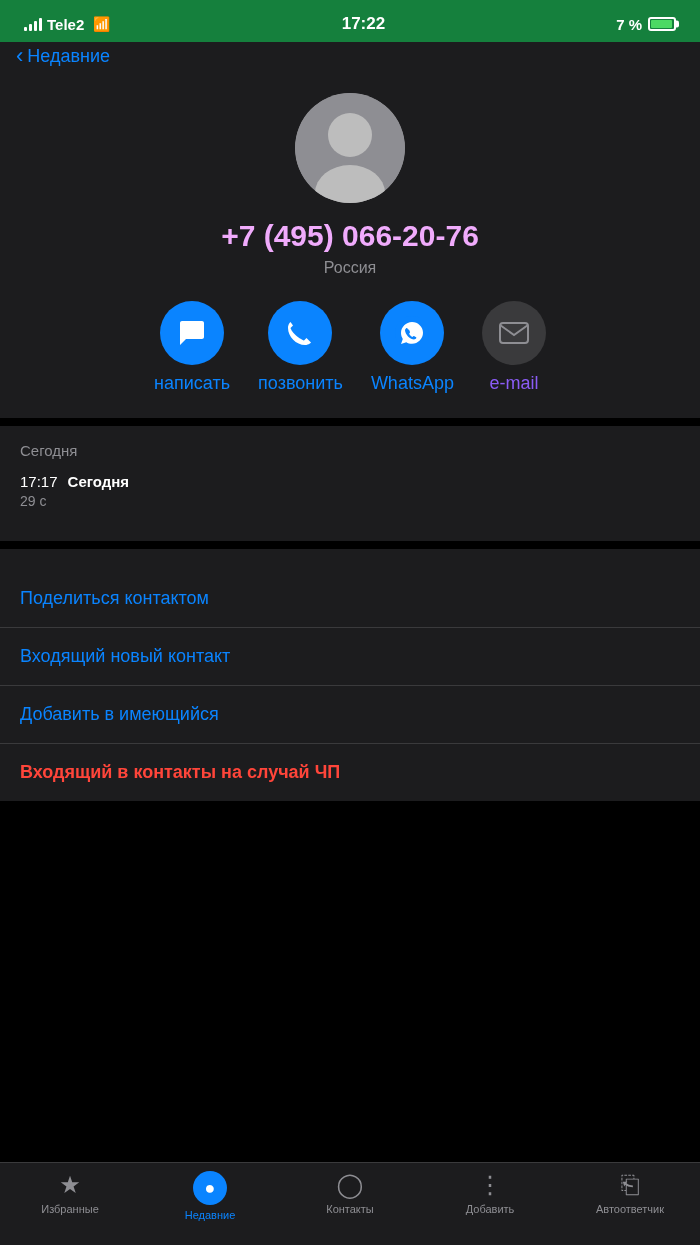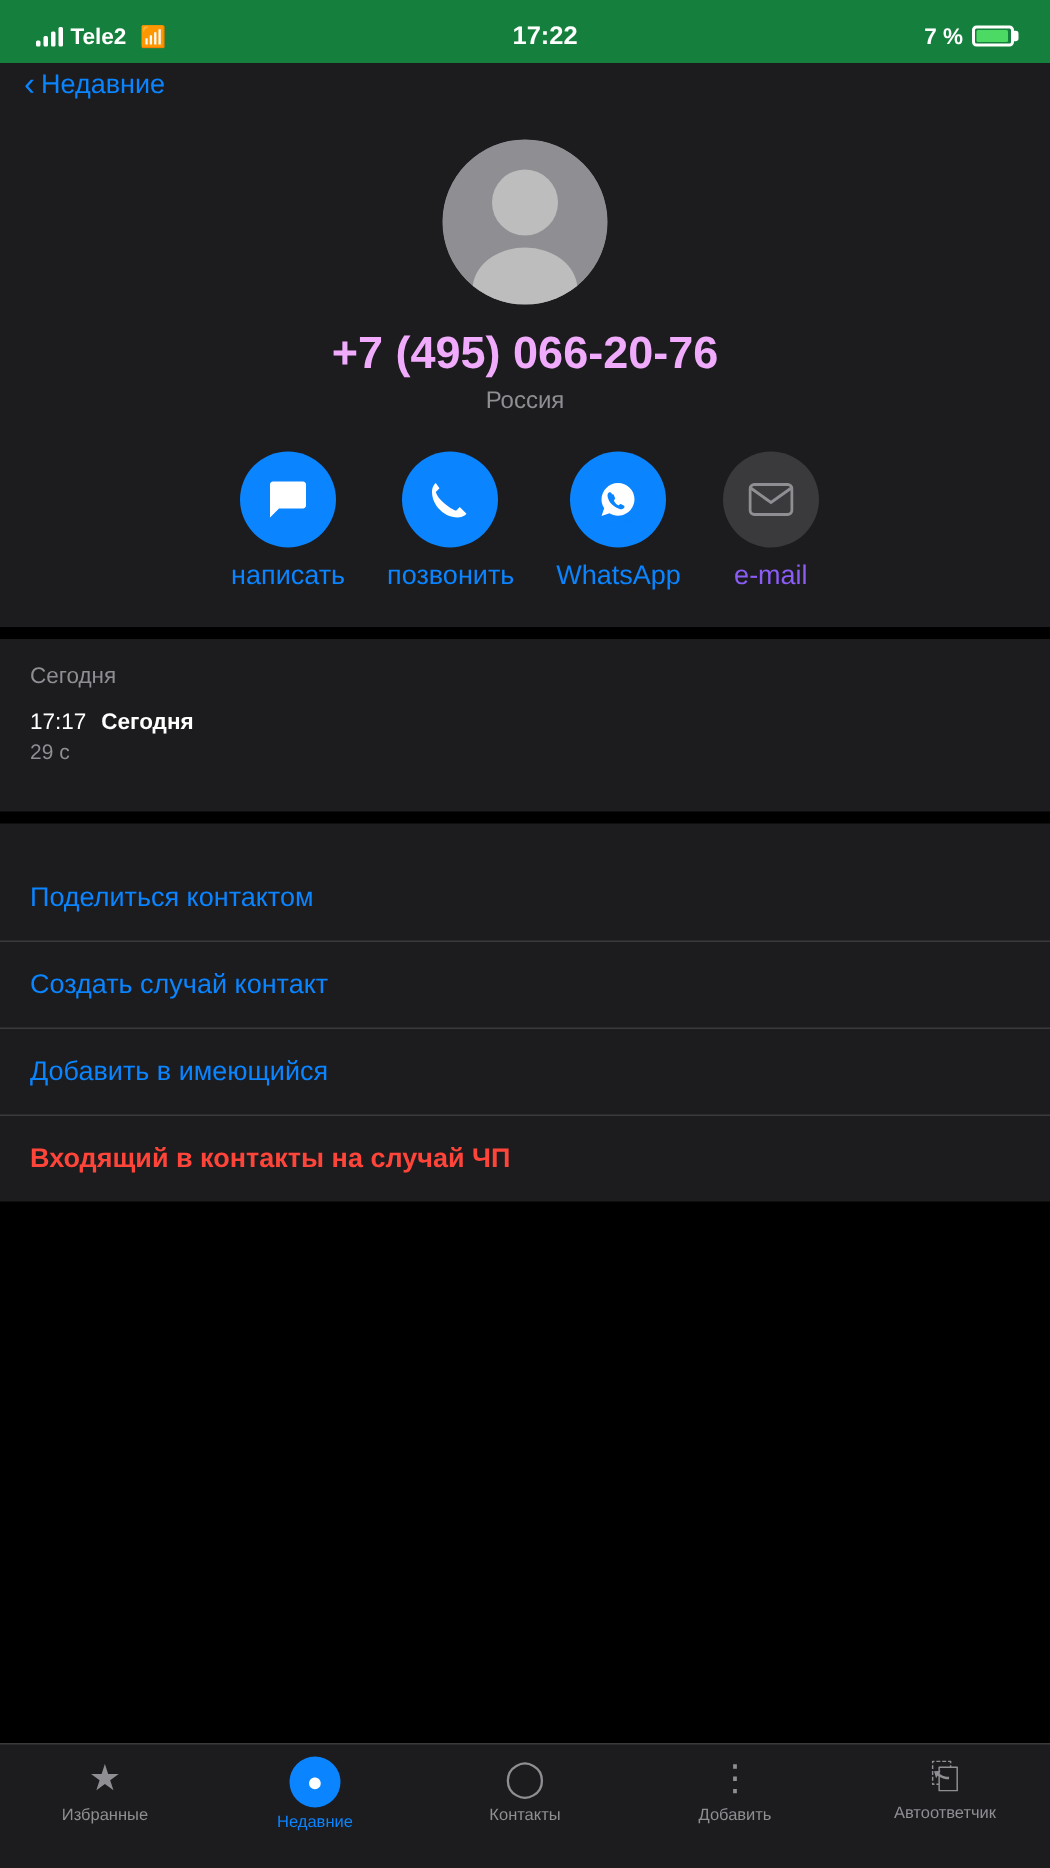--- a/index.html
+++ b/index.html
@@ -399,21 +399,21 @@
   </div>
 </div>
 
 <div class="section-divider"></div>
 
 <div class="menu-section">
   <div class="menu-item">
     <span class="menu-item-text">Поделиться контактом</span>
   </div>
   <div class="menu-item">
-    <span class="menu-item-text">Создать случай контакт</span>
+    <span class="menu-item-text">Входящий новый контакт</span>
   </div>
   <div class="menu-item">
     <span class="menu-item-text">Добавить в имеющийся</span>
   </div>
   <div class="menu-item">
     <span class="menu-item-text red">Входящий в контакты на случай ЧП</span>
   </div>
 </div>
 
 <div class="filler"></div>

